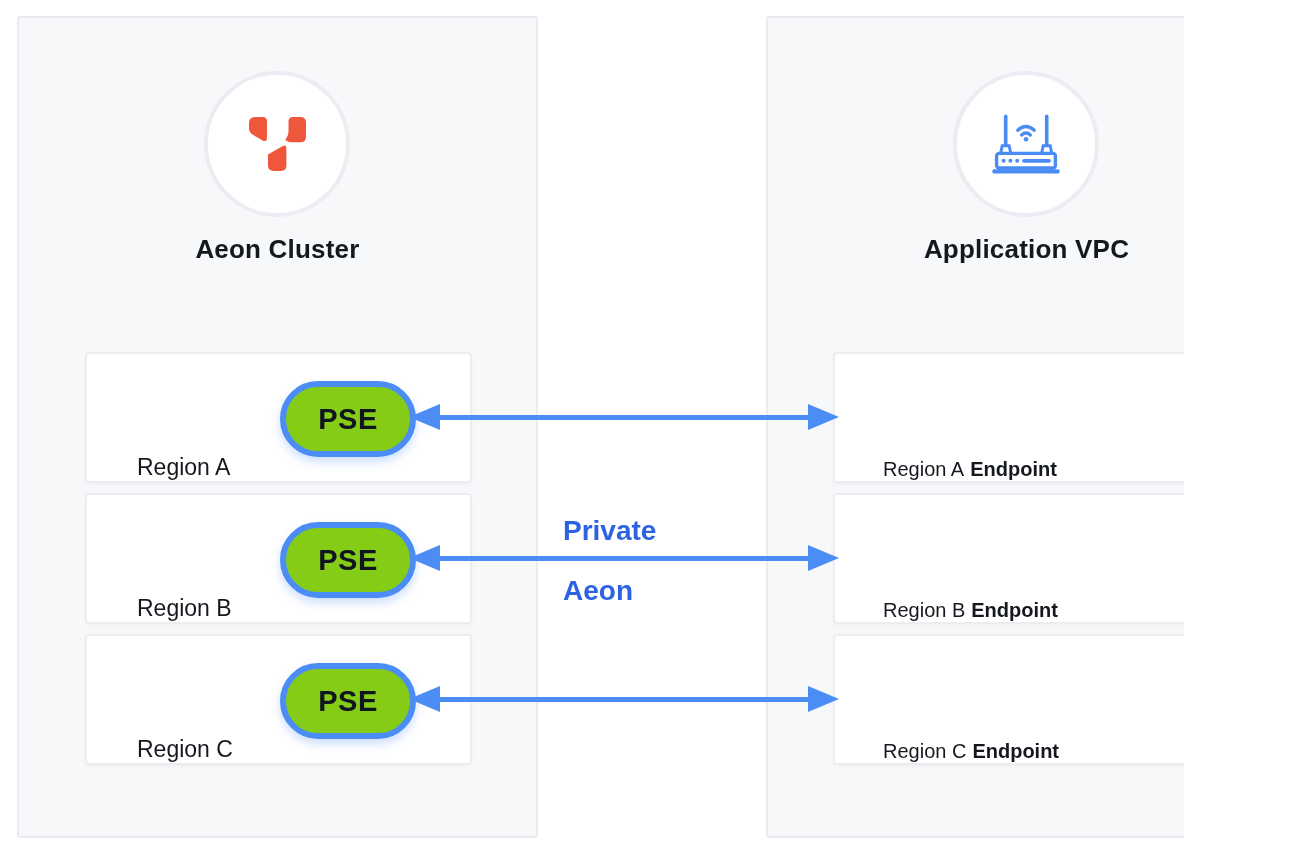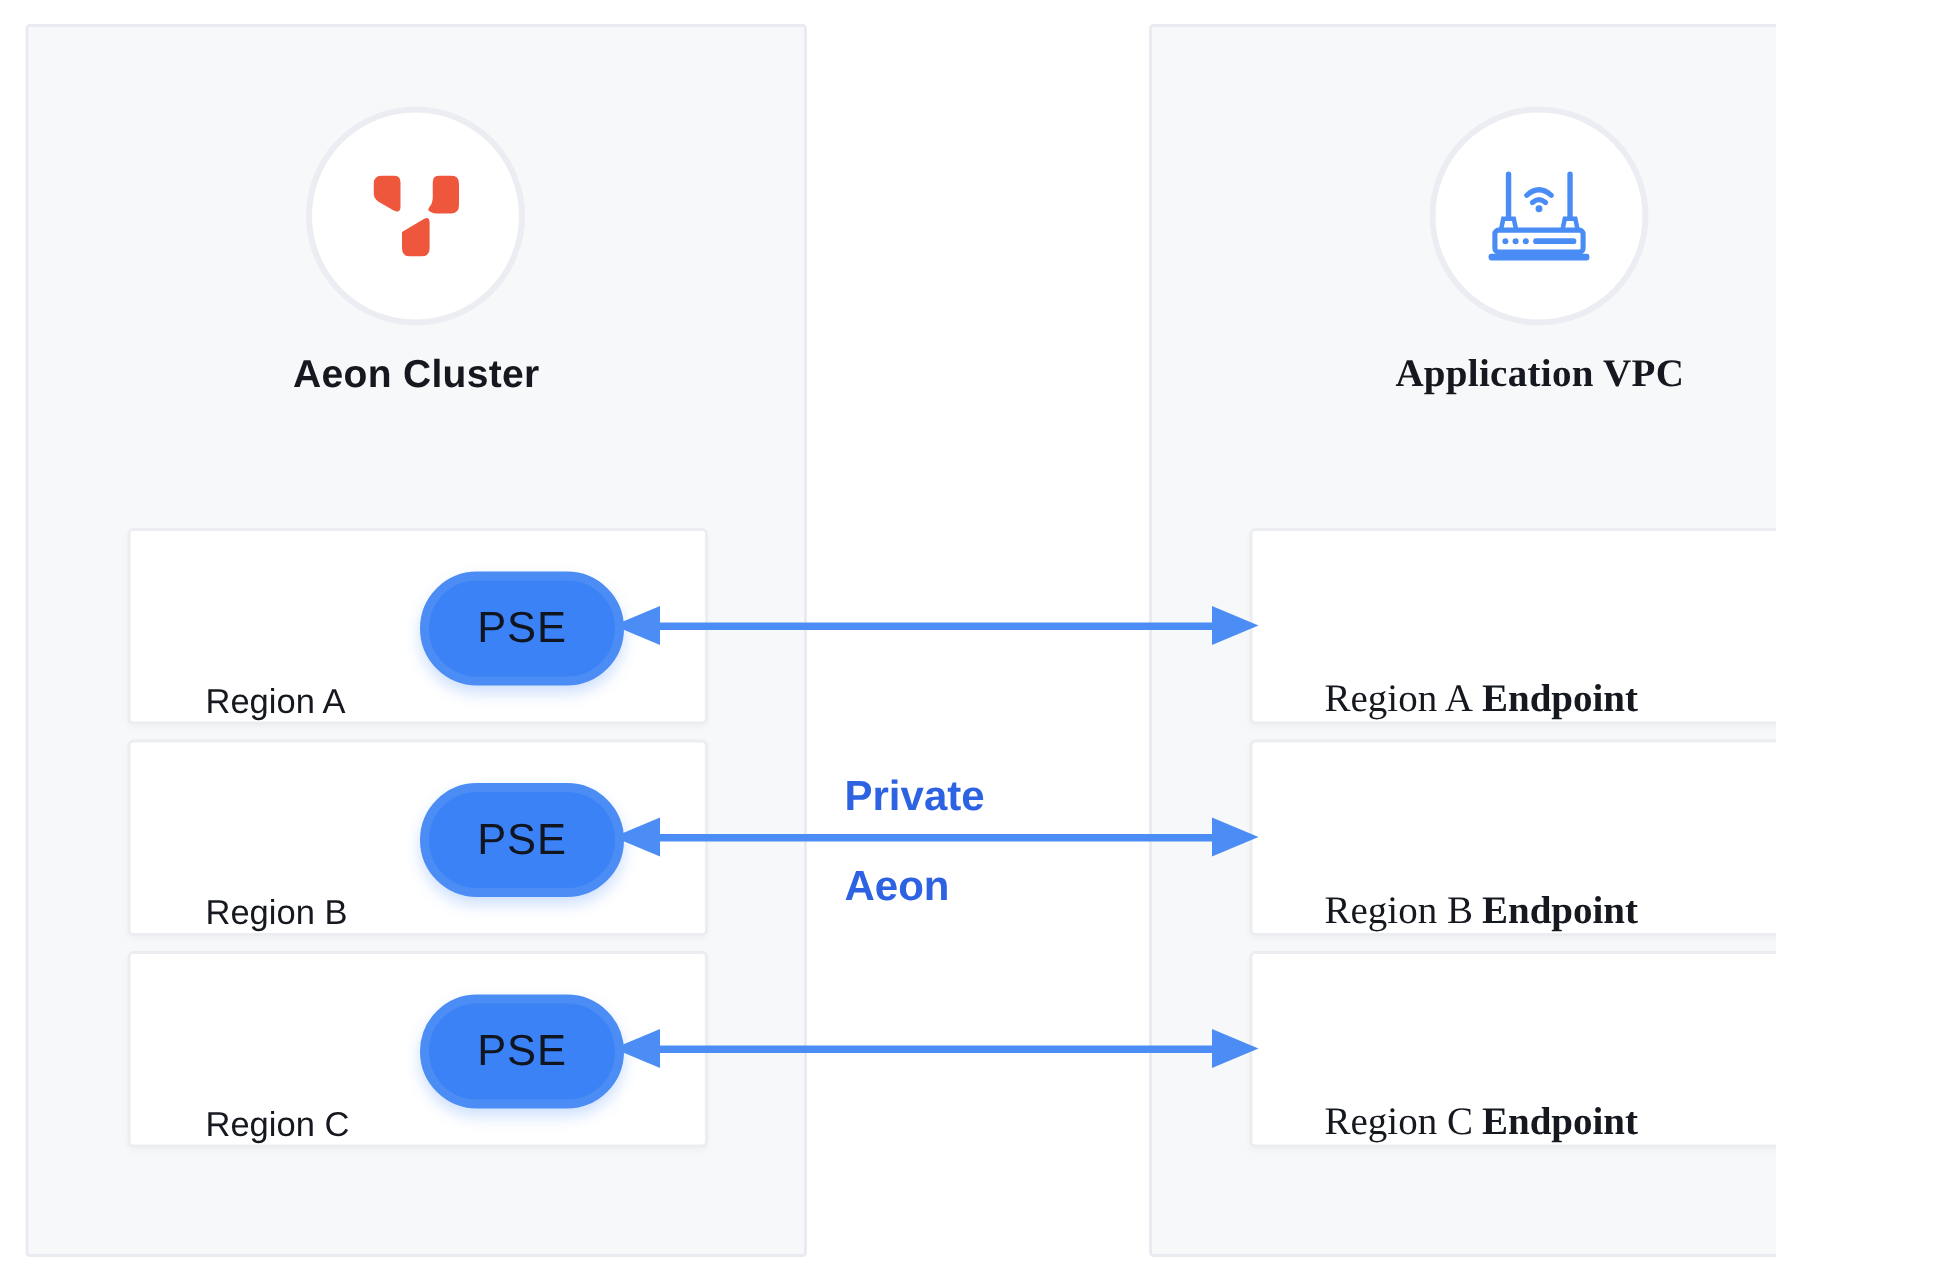--- a/index.html
+++ b/index.html
@@ -19,21 +19,21 @@
   .panel {
     position: absolute;
     top: 16px;
     width: 521px;
     height: 822px;
     background: #F7F8FA;
     border: 2px solid #E9EBF1;
     border-radius: 3px;
   }
   .panel.left  { left: 17px; }
-  .panel.right { left: 766px; font-family: Liberation Serif, serif; }
+  .panel.right { left: 766px; }
 
   .icon-circle {
     position: absolute;
     left: 185px;
     top: 53px;
     width: 146px;
     height: 146px;
     background: #ffffff;
     border: 4px solid #ECEDF2;
     border-radius: 50%;
@@ -74,34 +74,34 @@
     color: #15181E;
     margin-left: 50px;
     white-space: nowrap;
   }
   .pse-pill {
     position: absolute;
     left: 193px;
     top: 27px;
     width: 136px;
     height: 76px;
-    background: #3b82f6;
+    background: #84cc16;
     border: 6px solid #4B8DF4;
     border-radius: 40px;
     display: flex;
     align-items: center;
     justify-content: center;
     font-size: 29px;
-    font-weight: normal;
+    font-weight: bold;
     color: #101520;
     letter-spacing: 0.5px;
     box-shadow: 0 5px 10px rgba(75,141,244,0.28);
   }
   .endpoint-text {
-    font-size: 26px;
+    font-size: 20px;
     color: #15181E;
     margin-left: 48px;
     white-space: nowrap;
   }
   .endpoint-text .bold-part { font-weight: bold; margin-left: 6px; }
 
   .arrow {
     position: absolute;
     left: 409px;
     width: 430px;

